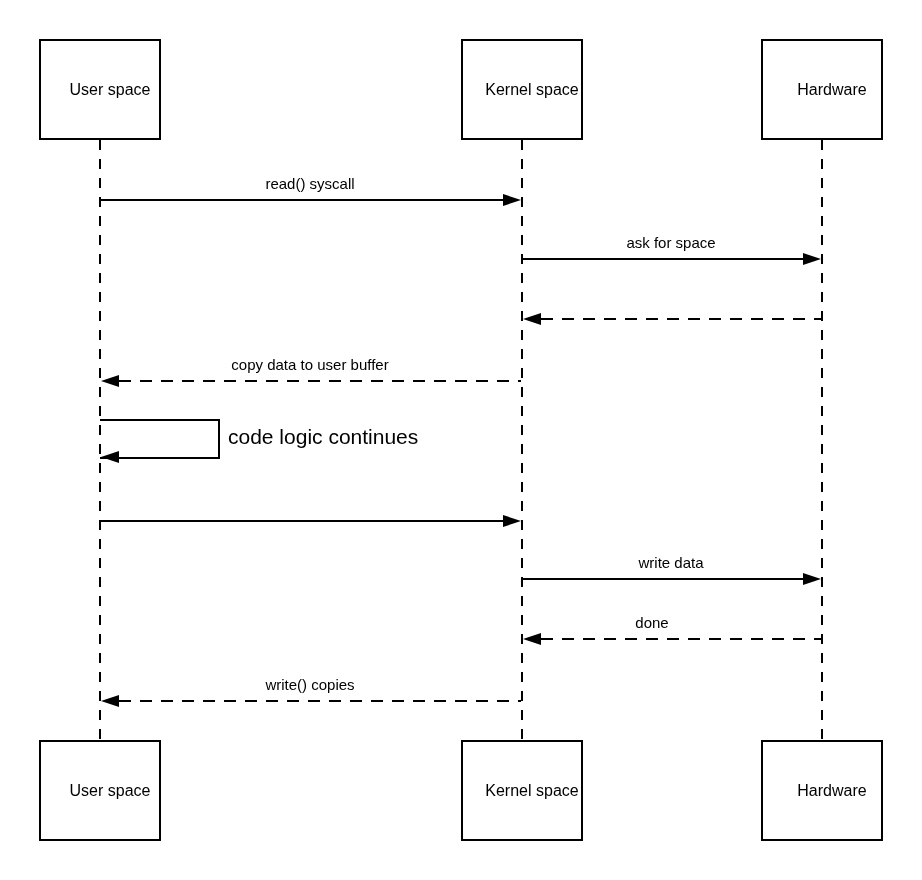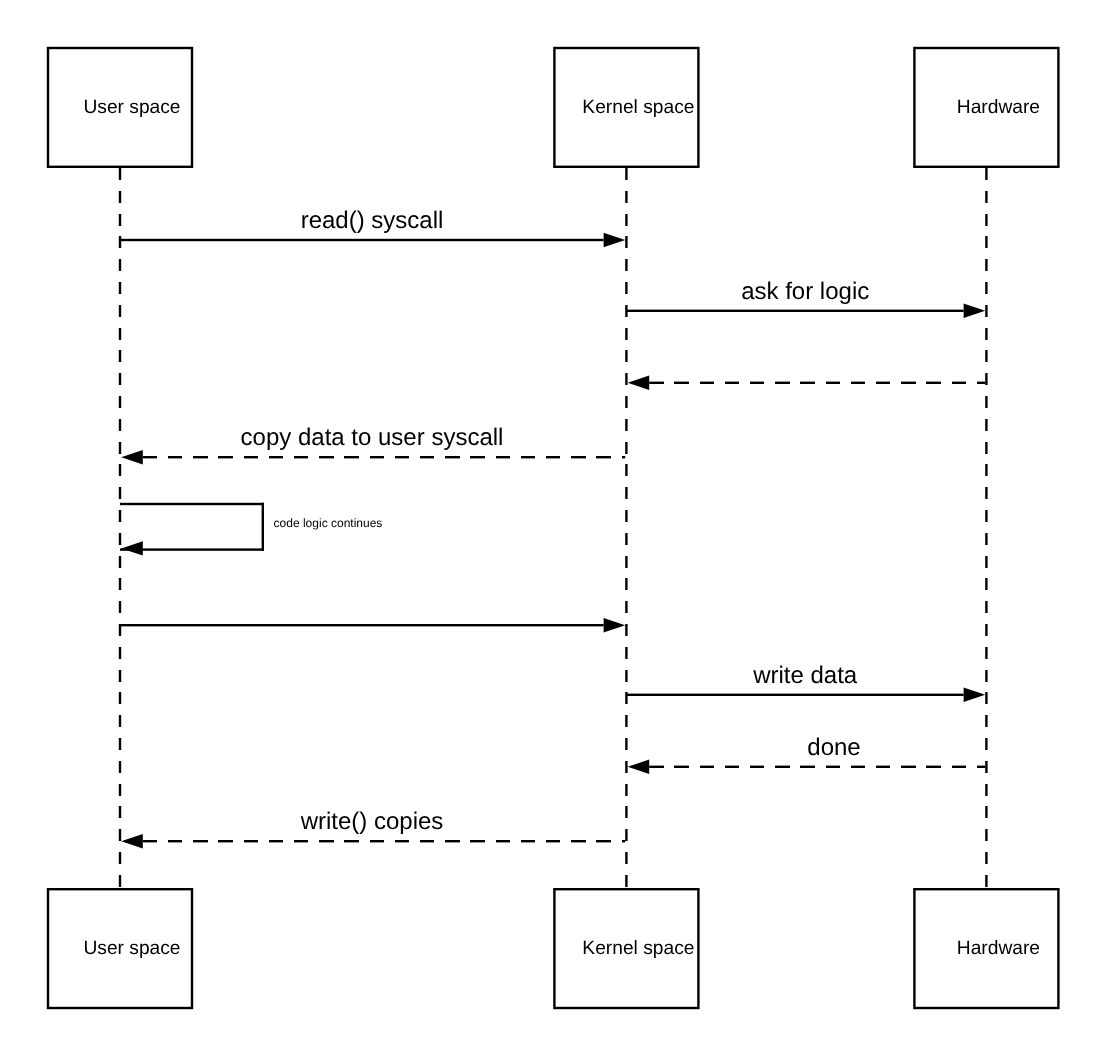--- a/index.html
+++ b/index.html
@@ -42,33 +42,33 @@
   }
   .arrow-l{
     position:absolute;width:0;height:0;
     border-top:6px solid transparent;border-bottom:6px solid transparent;
     border-right:18px solid #000;
   }
   .mlabel{
     position:absolute;
     transform:translateX(-50%);
     white-space:nowrap;
-    font-size:20px;line-height:20px;height:20px;
+    font-size:15px;line-height:20px;height:20px;
     text-align:center;
   }
   .self-loop{
     position:absolute;
     box-sizing:border-box;
     border:2px solid #000;border-left:none;
     background:transparent;
   }
   .loop-label{
     position:absolute;
     white-space:nowrap;
-    font-size:10px;line-height:20px;height:20px;
+    font-size:21px;line-height:20px;height:20px;
   }
 </style>
 </head>
 <body>
 
 <div class="canvas">
 
   <div class="actor-box" style="left:39px;top:39px;">
     <span class="actor-label">User space</span>
   </div>
@@ -80,43 +80,43 @@
   </div>
 
   <div class="lifeline" style="left:99px;"></div>
   <div class="lifeline" style="left:521px;"></div>
   <div class="lifeline" style="left:821px;"></div>
 
   <div class="mlabel" style="left:310px;top:174px;">read() syscall</div>
   <div class="mline-solid" style="left:100px;top:199px;width:403px;"></div>
   <div class="arrow-r" style="left:503px;top:194px;"></div>
 
-  <div class="mlabel" style="left:671px;top:233px;">ask for logic</div>
+  <div class="mlabel" style="left:671px;top:233px;">ask for space</div>
   <div class="mline-solid" style="left:522px;top:258px;width:281px;"></div>
   <div class="arrow-r" style="left:803px;top:253px;"></div>
 
   <div class="mline-dashed" style="left:541px;top:318px;width:280px;"></div>
   <div class="arrow-l" style="left:523px;top:313px;"></div>
 
-  <div class="mlabel" style="left:310px;top:355px;">copy data to user syscall</div>
+  <div class="mlabel" style="left:310px;top:355px;">copy data to user buffer</div>
   <div class="mline-dashed" style="left:119px;top:380px;width:402px;"></div>
   <div class="arrow-l" style="left:101px;top:375px;"></div>
 
   <div class="self-loop" style="left:100px;top:419px;width:120px;height:40px;"></div>
   <div class="arrow-l" style="left:101px;top:451px;"></div>
   <div class="loop-label" style="left:228px;top:427px;">code logic continues</div>
 
   <div class="mline-solid" style="left:100px;top:520px;width:403px;"></div>
   <div class="arrow-r" style="left:503px;top:515px;"></div>
 
   <div class="mlabel" style="left:671px;top:553px;">write data</div>
   <div class="mline-solid" style="left:522px;top:578px;width:281px;"></div>
   <div class="arrow-r" style="left:803px;top:573px;"></div>
 
-  <div class="mlabel" style="left:695px;top:613px;">done</div>
+  <div class="mlabel" style="left:652px;top:613px;">done</div>
   <div class="mline-dashed" style="left:541px;top:638px;width:280px;"></div>
   <div class="arrow-l" style="left:523px;top:633px;"></div>
 
   <div class="mlabel" style="left:310px;top:675px;">write() copies</div>
   <div class="mline-dashed" style="left:119px;top:700px;width:402px;"></div>
   <div class="arrow-l" style="left:101px;top:695px;"></div>
 
   <div class="actor-box" style="left:39px;top:740px;">
     <span class="actor-label">User space</span>
   </div>

